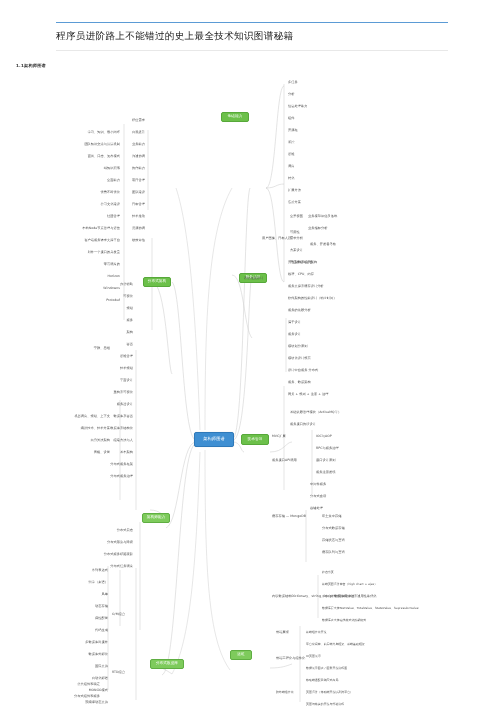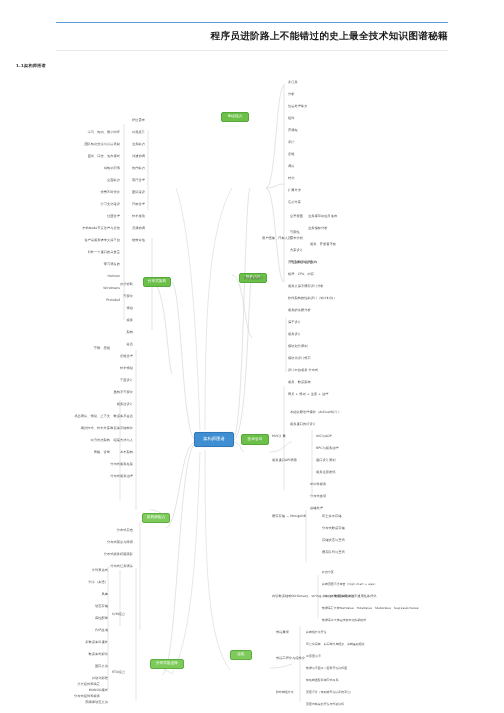--- a/index.html
+++ b/index.html
@@ -10,23 +10,23 @@
     overflow:hidden;
     position:relative;
   }
   .page{position:relative;width:504px;height:713px;background:#fff;}
 
   
   .title-wrap{position:absolute;left:56px;top:22px;width:392px;}
   .title-rule{height:1px;background:#5b9bd5;width:100%;}
   .title-rule.bottom{background:#e8e8e8;margin-top:0;}
   .doc-title{
-    text-align:right;
+    text-align:left;
     font-size:9.6px;
-    font-weight:bold;
+    font-weight:normal;
     color:#1a1a1a;
     letter-spacing:.3px;
     padding:7px 0 8px 0;
     line-height:12px;
   }
   .section-label{
     position:absolute;left:16px;top:63px;
     font-size:4.2px;font-weight:bold;color:#3b3b3b;letter-spacing:.2px;
   }
 

